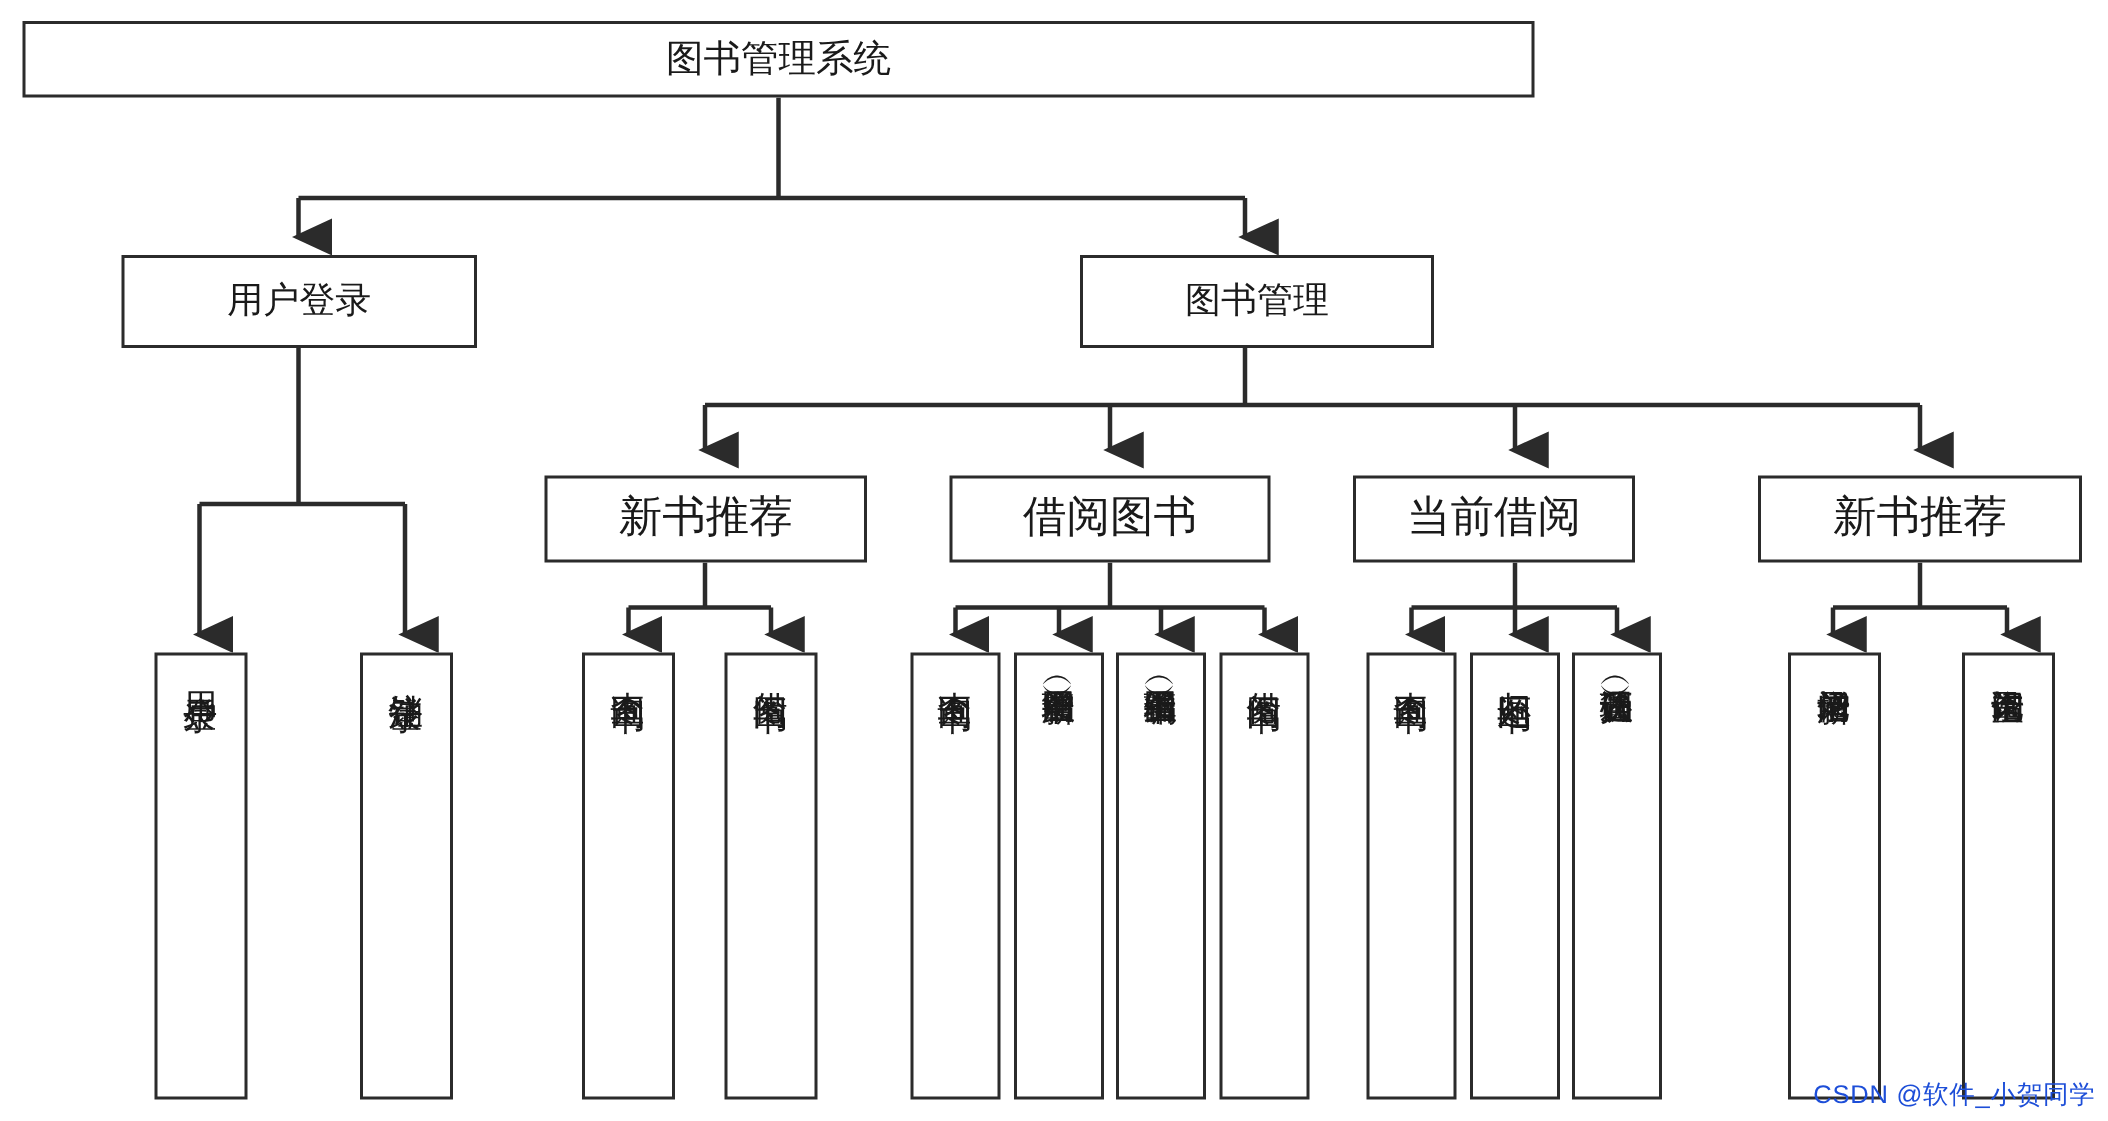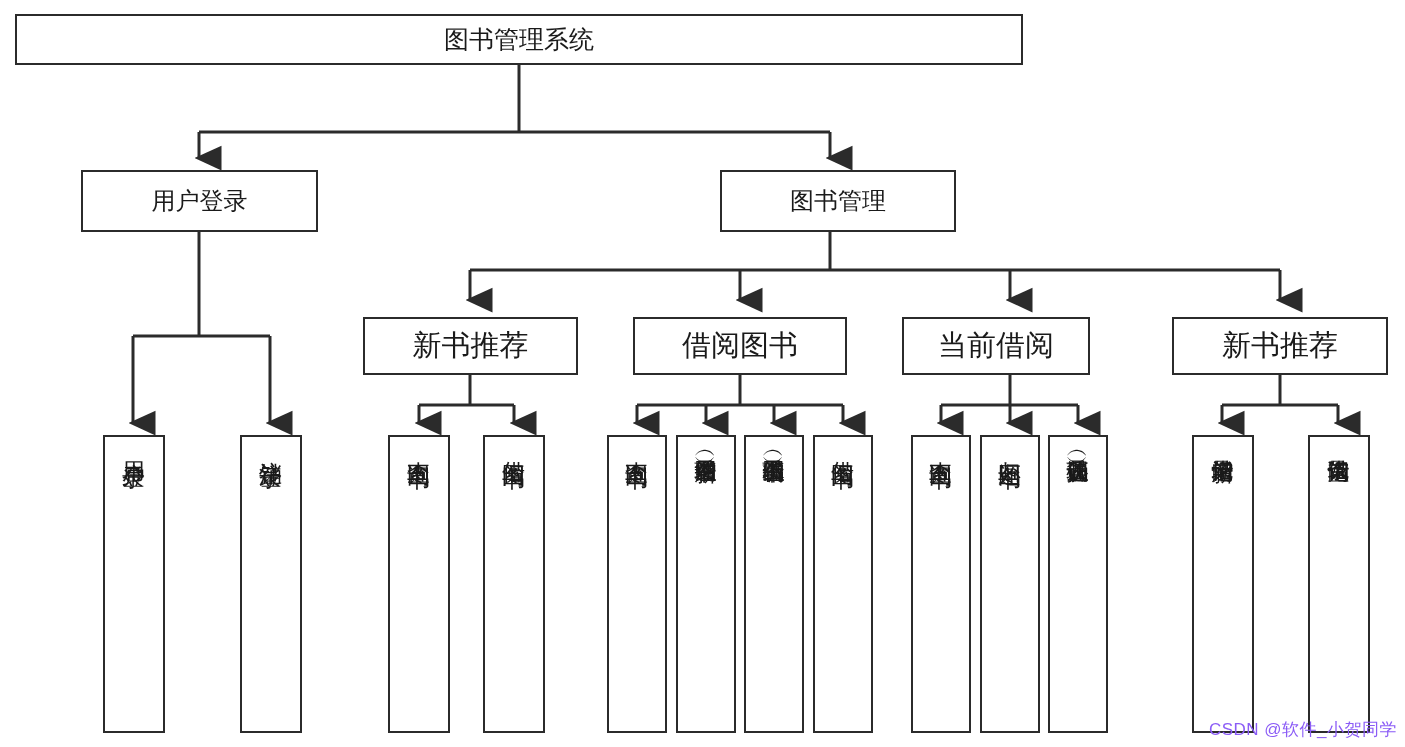--- a/index.html
+++ b/index.html
@@ -64,21 +64,21 @@
   }
   .node.leaf.tall .label {
     font-size: 22px;
     letter-spacing: 0px;
   }
   .watermark {
     position: absolute;
     right: 8px;
     bottom: 6px;
     font-size: 17px;
-    color: #8b5cf6;
+    color: #1d4ed8;
     letter-spacing: 0.5px;
     white-space: nowrap;
   }
 </style>
 </head>
 <body>
 
 <div id="canvas">
 
   <svg class="wires" viewBox="0 0 1405 747">

